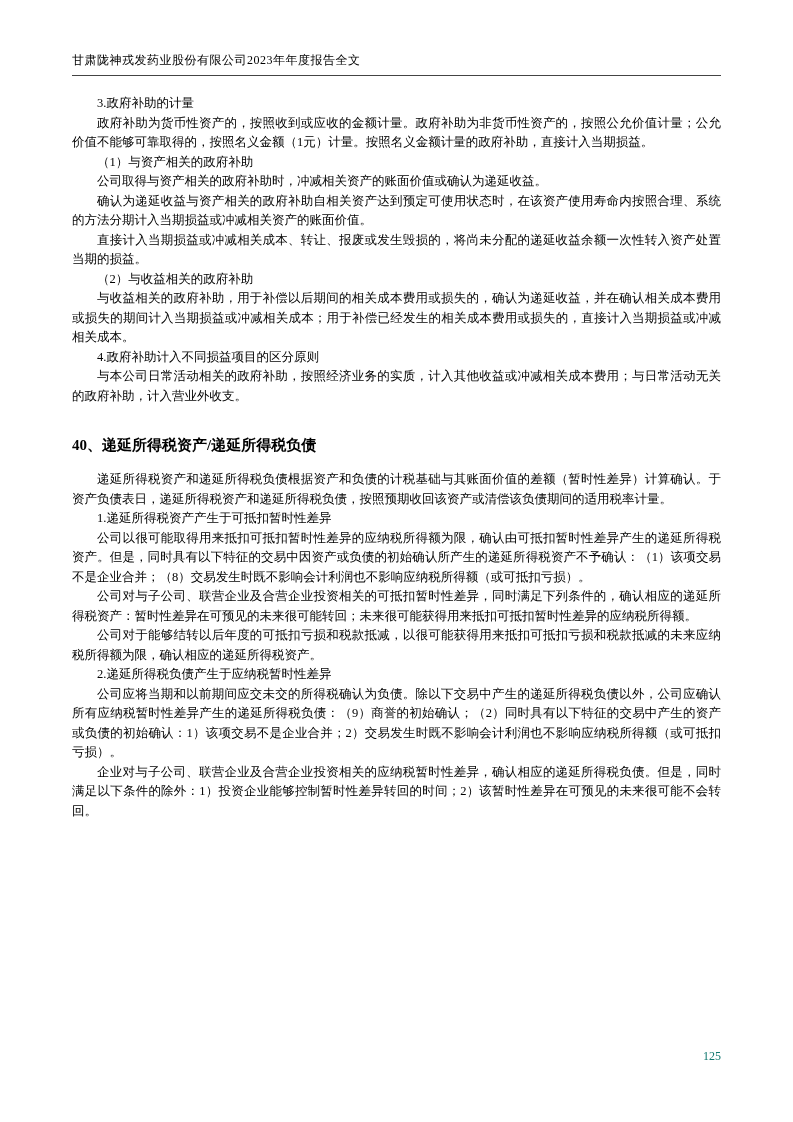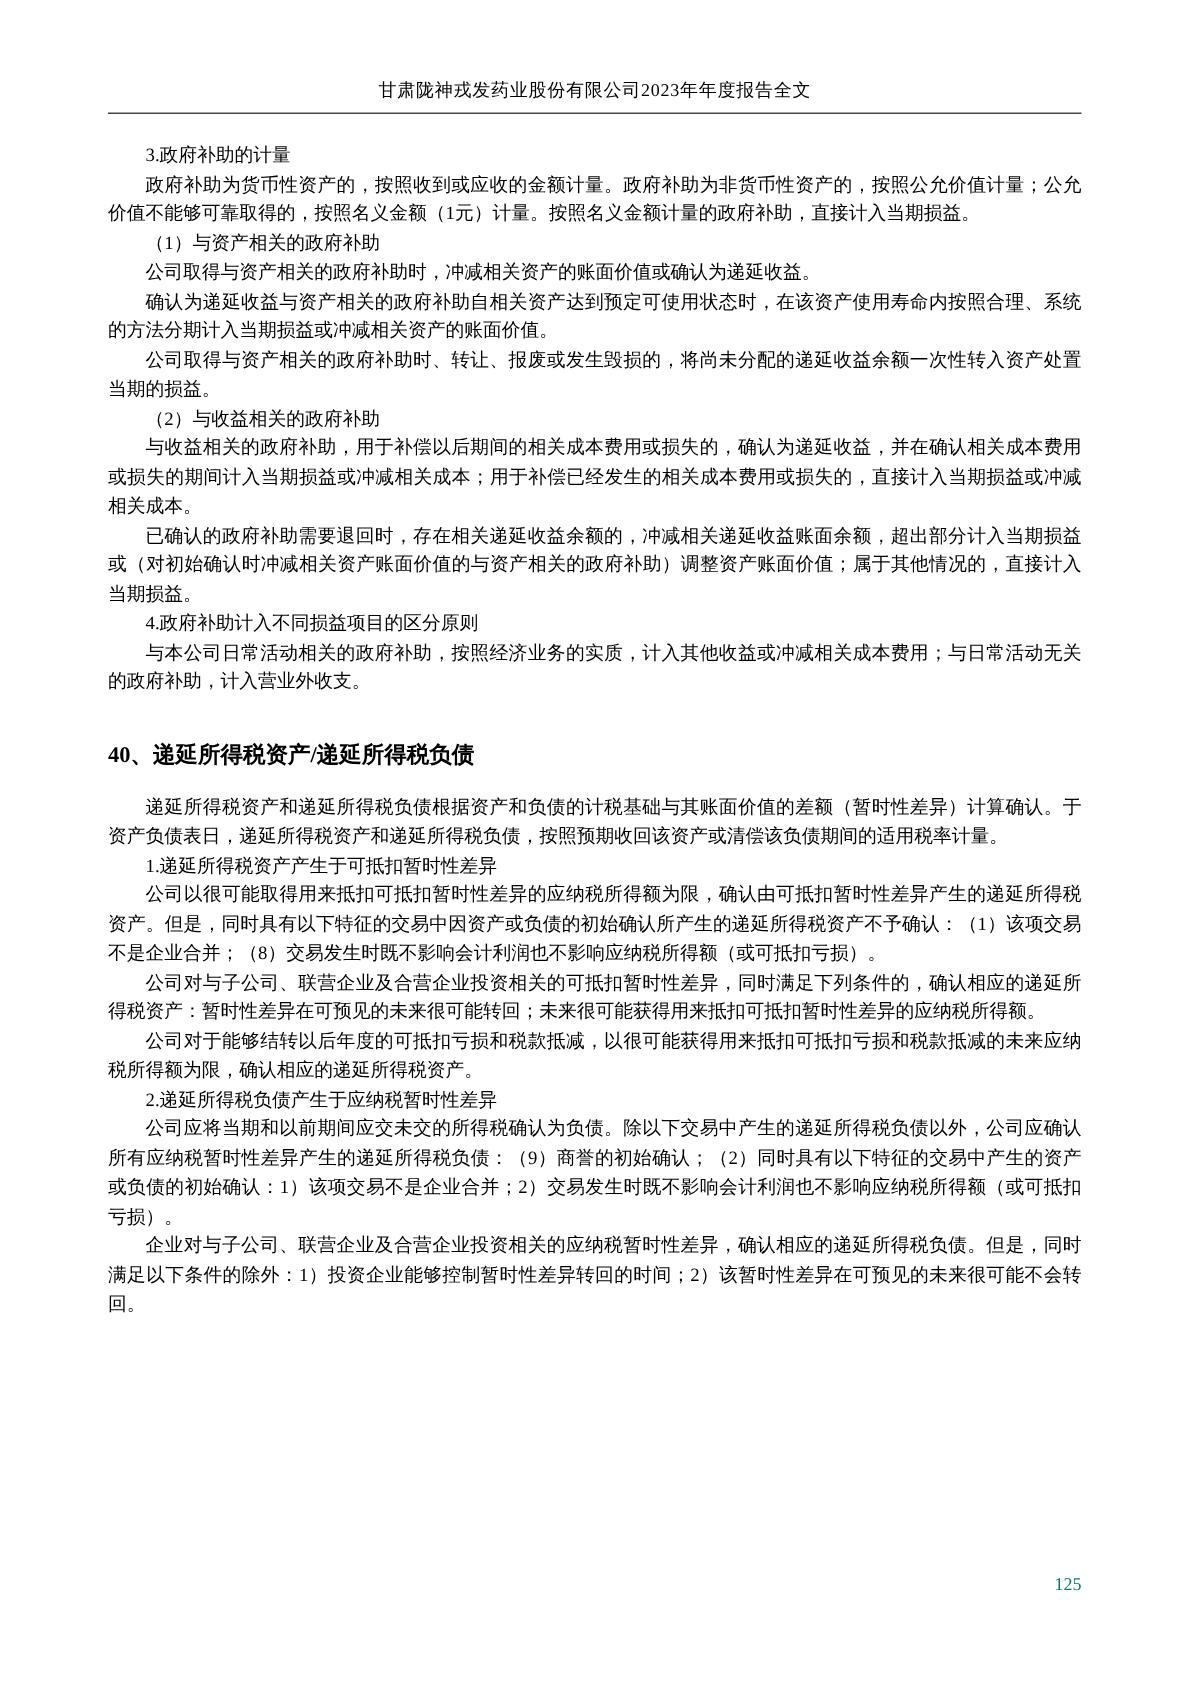--- a/index.html
+++ b/index.html
@@ -13,21 +13,21 @@
     height: 1122px;
     margin: 0 auto;
     background: #ffffff;
     box-sizing: border-box;
     padding: 52px 72px 0 72px;
     font-family: "Liberation Serif", "DejaVu Serif", serif;
     color: #000000;
     overflow: hidden;
   }
   .doc-header {
-    text-align: center;
+    text-align: left;
     font-size: 12px;
     letter-spacing: 0.5px;
     padding-bottom: 6px;
     border-bottom: 1px solid #444444;
   }
   .doc-body {
     margin-top: 18px;
     font-size: 12.5px;
     line-height: 1.56;
     text-align: justify;
@@ -63,24 +63,23 @@
   <div class="doc-header">
     <span>甘肃陇神戎发药业股份有限公司2023年年度报告全文</span>
   </div>
 
   <div class="doc-body">
     <p>3.政府补助的计量</p>
     <p>政府补助为货币性资产的，按照收到或应收的金额计量。政府补助为非货币性资产的，按照公允价值计量；公允价值不能够可靠取得的，按照名义金额（1元）计量。按照名义金额计量的政府补助，直接计入当期损益。</p>
     <p>（1）与资产相关的政府补助</p>
     <p>公司取得与资产相关的政府补助时，冲减相关资产的账面价值或确认为递延收益。</p>
     <p>确认为递延收益与资产相关的政府补助自相关资产达到预定可使用状态时，在该资产使用寿命内按照合理、系统的方法分期计入当期损益或冲减相关资产的账面价值。</p>
-    <p>公司取得与资产相关的政府补助时、转让、报废或发生毁损的，将尚未分配的递延收益余额一次性转入资产处置当期的损益。</p>
+    <p>直接计入当期损益或冲减相关成本、转让、报废或发生毁损的，将尚未分配的递延收益余额一次性转入资产处置当期的损益。</p>
     <p>（2）与收益相关的政府补助</p>
     <p>与收益相关的政府补助，用于补偿以后期间的相关成本费用或损失的，确认为递延收益，并在确认相关成本费用或损失的期间计入当期损益或冲减相关成本；用于补偿已经发生的相关成本费用或损失的，直接计入当期损益或冲减相关成本。</p>
-    <p>已确认的政府补助需要退回时，存在相关递延收益余额的，冲减相关递延收益账面余额，超出部分计入当期损益或（对初始确认时冲减相关资产账面价值的与资产相关的政府补助）调整资产账面价值；属于其他情况的，直接计入当期损益。</p>
     <p>4.政府补助计入不同损益项目的区分原则</p>
     <p>与本公司日常活动相关的政府补助，按照经济业务的实质，计入其他收益或冲减相关成本费用；与日常活动无关的政府补助，计入营业外收支。</p>
     <h2 class="section-heading">40、递延所得税资产/递延所得税负债</h2>
     <p>递延所得税资产和递延所得税负债根据资产和负债的计税基础与其账面价值的差额（暂时性差异）计算确认。于资产负债表日，递延所得税资产和递延所得税负债，按照预期收回该资产或清偿该负债期间的适用税率计量。</p>
     <p>1.递延所得税资产产生于可抵扣暂时性差异</p>
     <p>公司以很可能取得用来抵扣可抵扣暂时性差异的应纳税所得额为限，确认由可抵扣暂时性差异产生的递延所得税资产。但是，同时具有以下特征的交易中因资产或负债的初始确认所产生的递延所得税资产不予确认：（1）该项交易不是企业合并；（8）交易发生时既不影响会计利润也不影响应纳税所得额（或可抵扣亏损）。</p>
     <p>公司对与子公司、联营企业及合营企业投资相关的可抵扣暂时性差异，同时满足下列条件的，确认相应的递延所得税资产：暂时性差异在可预见的未来很可能转回；未来很可能获得用来抵扣可抵扣暂时性差异的应纳税所得额。</p>
     <p>公司对于能够结转以后年度的可抵扣亏损和税款抵减，以很可能获得用来抵扣可抵扣亏损和税款抵减的未来应纳税所得额为限，确认相应的递延所得税资产。</p>
     <p>2.递延所得税负债产生于应纳税暂时性差异</p>
     <p>公司应将当期和以前期间应交未交的所得税确认为负债。除以下交易中产生的递延所得税负债以外，公司应确认所有应纳税暂时性差异产生的递延所得税负债：（9）商誉的初始确认；（2）同时具有以下特征的交易中产生的资产或负债的初始确认：1）该项交易不是企业合并；2）交易发生时既不影响会计利润也不影响应纳税所得额（或可抵扣亏损）。</p>

